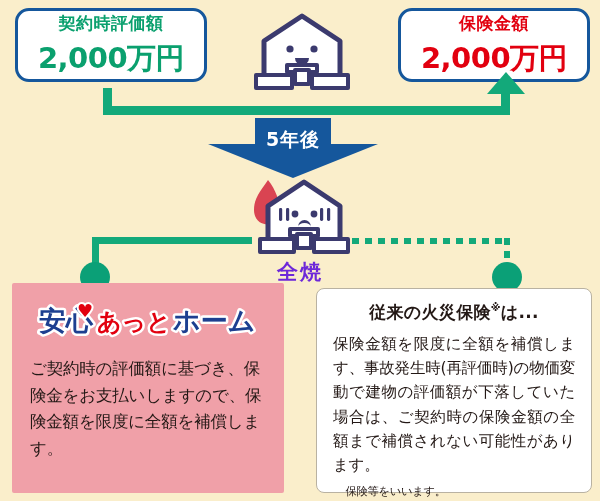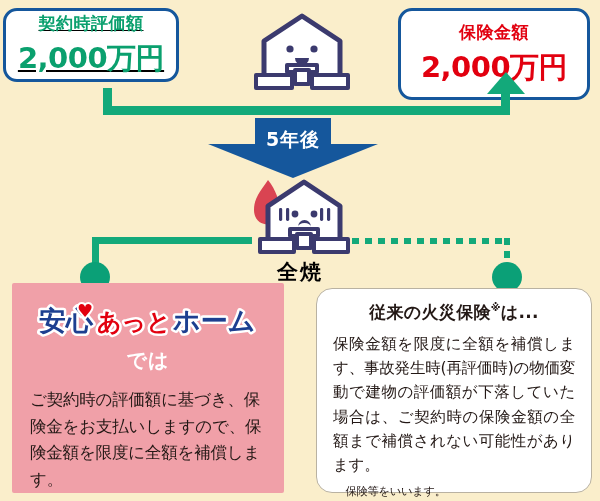--- a/index.html
+++ b/index.html
@@ -15,22 +15,22 @@
   
   .valbox{
     position:absolute;
     background:#ffffff;
     border:3px solid #15579c;
     border-radius:14px;
     box-sizing:border-box;
     display:flex;flex-direction:column;
     align-items:center;justify-content:center;
   }
-  #box-contract{left:3px;top:8px;width:176px;height:74px;text-decoration:underline;}
-  #box-insured {left:398px;top:8px;width:192px;height:92px;}
+  #box-contract{left:15px;top:8px;width:192px;height:74px;}
+  #box-insured {left:398px;top:8px;width:192px;height:74px;}
   .vb-label{font-size:17px;font-weight:bold;letter-spacing:.5px;line-height:1.1;}
   .vb-amount{font-size:29px;font-weight:bold;letter-spacing:-.5px;line-height:1.15;margin-top:9px;}
   .green-txt{color:#0aa06e;}
   .red-txt{color:#e2000f;}
 
   
   .g{position:absolute;background:#13a97a;}
   #flow-left-v {left:103px;top:88px;width:9px;height:26px;}
   #flow-h      {left:103px;top:106px;width:407px;height:9px;}
   #flow-right-v{left:501px;top:88px;width:9px;height:27px;}
@@ -50,21 +50,21 @@
   }
 
   
   #house-top{position:absolute;left:252px;top:10px;width:100px;height:84px;}
   #house-fire{position:absolute;left:246px;top:176px;width:110px;height:82px;}
   #house-top svg,#house-fire svg{display:block;}
 
   
   #zensho{
     position:absolute;left:262px;top:258px;width:76px;
-    text-align:center;color:#000000;font-size:21px;font-weight:bold;
+    text-align:center;color:#6d28d9;font-size:21px;font-weight:bold;
     letter-spacing:2px;
   }
 
   
   #conn-left-h{position:absolute;left:92px;top:237px;width:160px;height:7px;background:#13a97a;}
   #conn-left-v{position:absolute;left:92px;top:237px;width:7px;height:36px;background:#13a97a;}
   #dot-left{position:absolute;left:80px;top:262px;width:30px;height:30px;border-radius:50%;background:#0ba077;}
   #conn-right-h{
     position:absolute;left:352px;top:238px;width:158px;height:6px;
     background:repeating-linear-gradient(to right,#13a97a 0 7px,transparent 7px 13px);
@@ -76,21 +76,21 @@
   #dot-right{position:absolute;left:492px;top:262px;width:30px;height:30px;border-radius:50%;background:#0ba077;}
 
   
   #panel-pink{
     position:absolute;left:12px;top:283px;width:272px;height:210px;
     background:#f0a0a8;border-radius:2px;box-sizing:border-box;
     padding:16px 18px 0 18px;
   }
   #panel-white{
     position:absolute;left:316px;top:288px;width:276px;height:205px;
-    background:#ffffff;border:1px solid #b9b2a2;border-radius:16px;
+    background:#ffffff;border:1px solid #b9b2a2;border-radius:8px;
     box-sizing:border-box;padding:12px 16px 0 16px;
   }
 
   
   #logo{width:100%;text-align:center;margin-top:2px;}
   #logo svg{display:inline-block;}
   #pink-dewa{
     text-align:center;color:#ffffff;font-size:20px;font-weight:bold;
     margin-top:4px;letter-spacing:1px;
   }
@@ -208,21 +208,20 @@
           <text x="40" y="16" fill="#e2000f" font-size="18">♥</text>
 
           <text x="60" y="29" fill="#ffffff" stroke="#ffffff" stroke-width="5" stroke-linejoin="round" font-size="24">あっと</text>
           <text x="60" y="29" fill="#e2000f" font-size="24">あっと</text>
 
           <text x="136" y="29" fill="#ffffff" stroke="#ffffff" stroke-width="5" stroke-linejoin="round">ホーム</text>
           <text x="136" y="29" fill="#1d3f90">ホーム</text>
         </g>
       </svg>
     </div>
-    <div id="pink-dewa">では</div>
     <div id="pink-body">ご契約時の評価額に基づき、保険金をお支払いしますので、保険金額を限度に全額を補償します。</div>
   </div>
 
   <div id="panel-white">
     <div id="white-title"><span>従来の火災保険</span><sup>※</sup><span>は...</span></div>
     <div id="white-body">保険金額を限度に全額を補償します、事故発生時(再評価時)の物価変動で建物の評価額が下落していた場合は、ご契約時の保険金額の全額まで補償されない可能性があります。</div>
     <div id="white-note">
       <span class="ind">保険等をいいます。</span>
     </div>
   </div>

